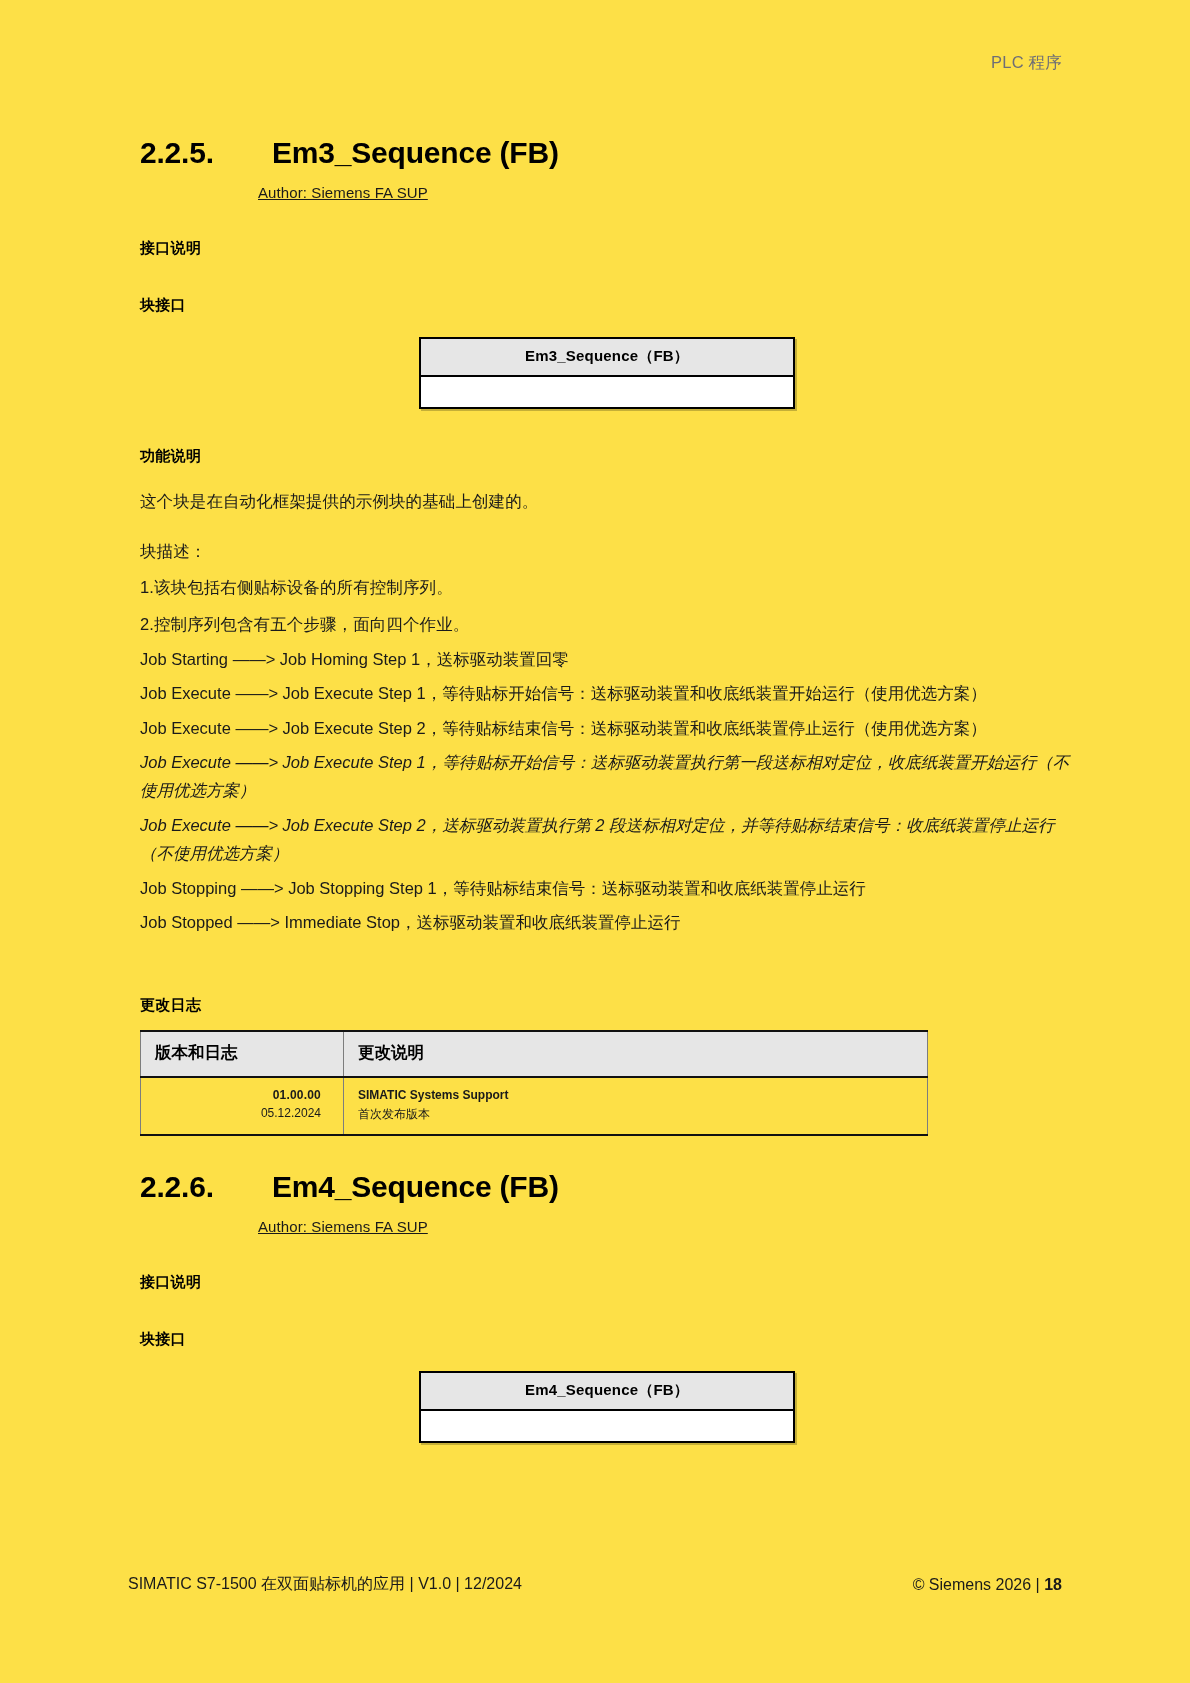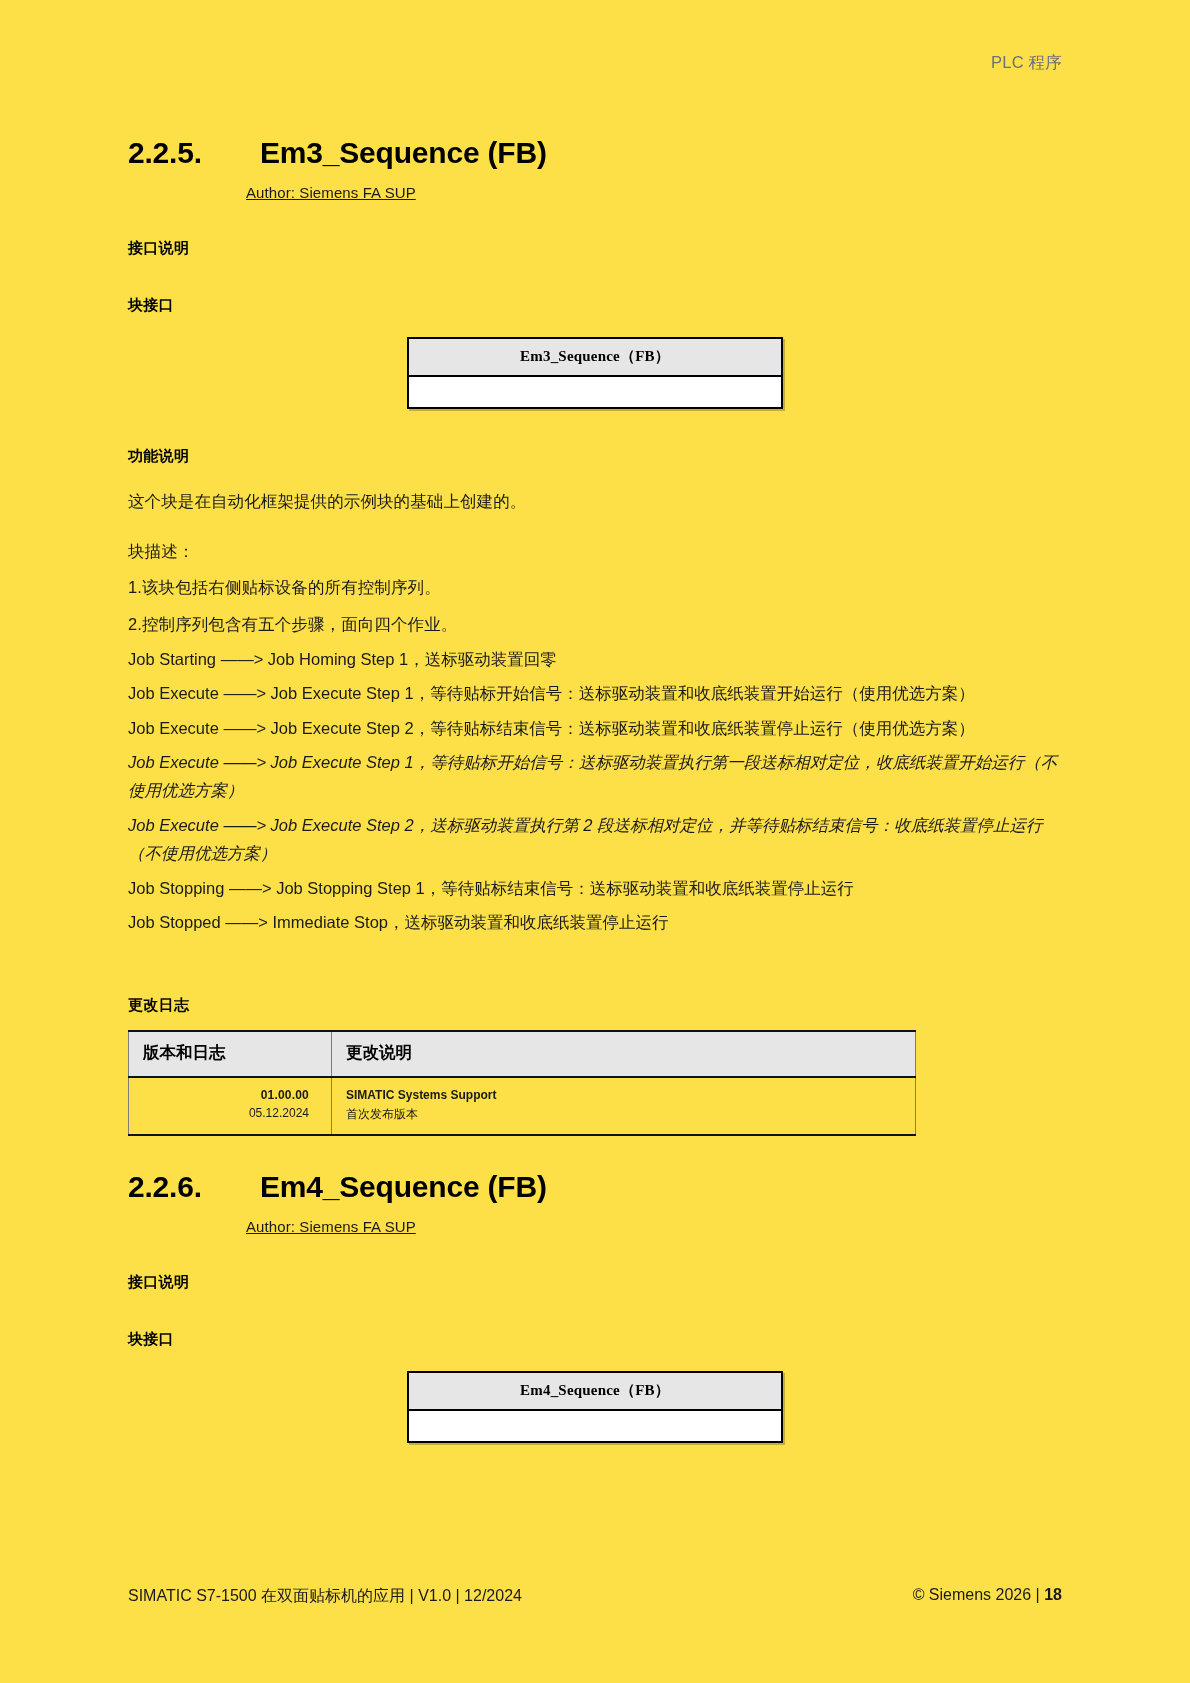--- a/index.html
+++ b/index.html
@@ -30,21 +30,21 @@
     text-align: right;
     font-size: 16.5px;
     color: #6e6e76;
     letter-spacing: 0.2px;
   }
 
   
   .content {
     position: absolute;
     top: 136px;
-    left: 128px;
+    left: 140px;
     width: 934px;
   }
 
   
   .h2 {
     display: flex;
     align-items: baseline;
     font-size: 30px;
     font-weight: bold;
     letter-spacing: -0.2px;
@@ -104,21 +104,21 @@
   .block-box {
     width: 372px;
     border: 2px solid #000000;
     background: #ffffff;
     box-shadow: 2px 2px 0 rgba(0,0,0,0.22);
   }
   .block-box .bb-title {
     background: #e6e6e6;
     border-bottom: 2px solid #000000;
     text-align: center;
-    font-family: Liberation Serif, serif;
+    font-family: Liberation Sans, sans-serif;
     font-weight: bold;
     font-size: 15px;
     letter-spacing: 0.2px;
     padding: 8px 4px 9px 4px;
     color: #000000;
   }
   .block-box .bb-body {
     height: 30px;
     background: #ffffff;
   }
@@ -173,24 +173,24 @@
   .cl-desc .s {
     display: block;
     margin-top: 4px;
   }
 
   
   .footer {
     position: absolute;
     left: 128px;
     right: 128px;
-    bottom: 76px;
+    bottom: 88px;
     display: flex;
     justify-content: space-between;
-    align-items: flex-start;
+    align-items: center;
     font-size: 16px;
     color: #1a1a1a;
   }
   .footer .right b { font-weight: bold; }
 
   .spacer-lg { height: 60px; }
 </style>
 </head>
 <body>
 

